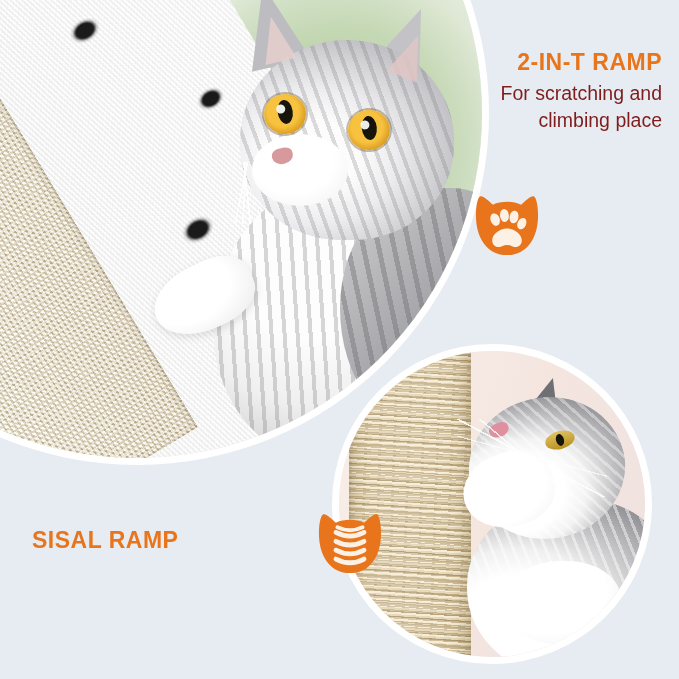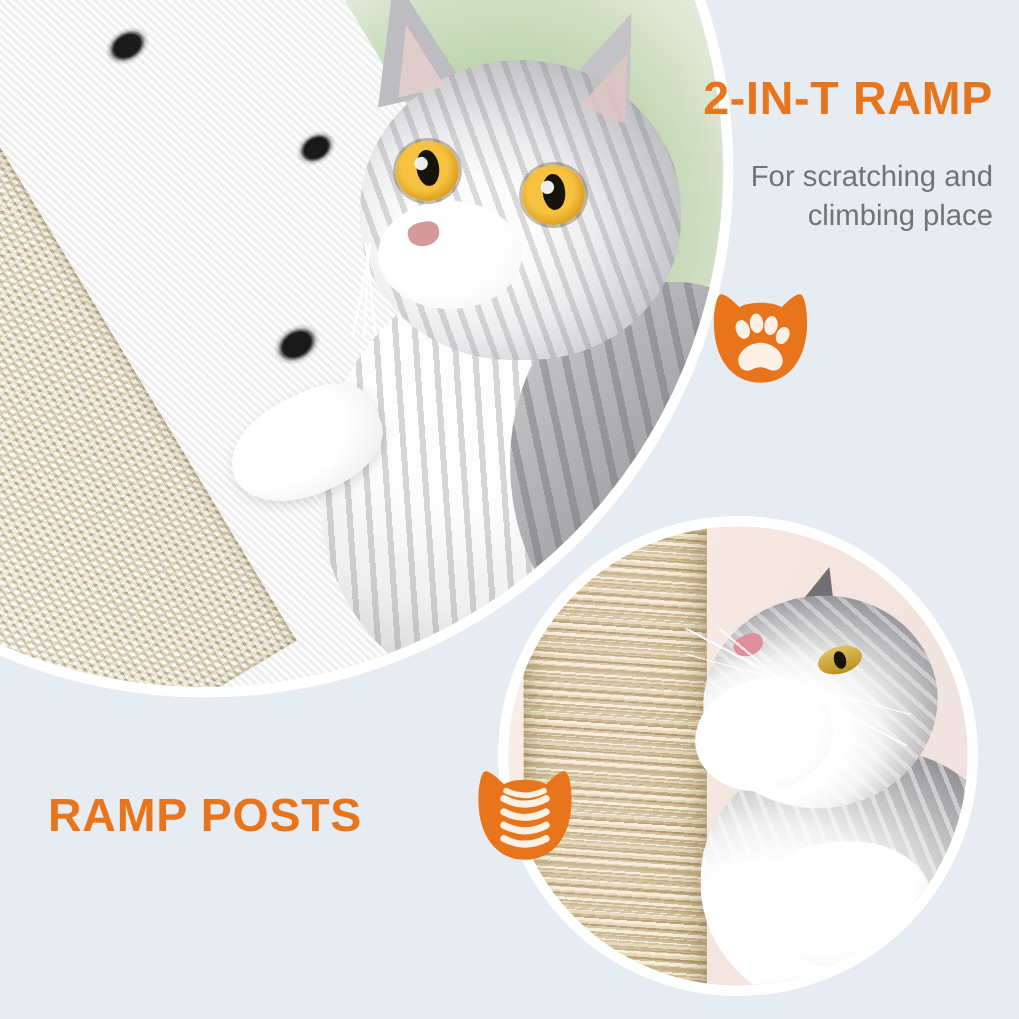--- a/index.html
+++ b/index.html
@@ -336,31 +336,31 @@
     width:282px;
     text-align:right;
   }
   .block-bottom {
     position:absolute;
     left:32px; top:528px;
     width:350px;
     text-align:left;
   }
   .headline {
-    font-size:31px;
+    font-size:23px;
     font-weight:bold;
     color:#e8751b;
     letter-spacing:.5px;
     line-height:1.06;
     white-space:nowrap;
   }
   .subline {
-    margin-top:22px;
+    margin-top:6px;
     font-size:19.5px;
-    color:#737373;
+    color:#7f1d1d;
     line-height:1.34;
     font-weight:400;
   }
   .subline span { display:block; }
 
   
   .badge { position:absolute; width:74px; height:74px; }
   .badge-ramp  { left:470px; top:190px; }
   .badge-sisal { left:313px; top:508px; }
   .badge svg { display:block; width:100%; height:100%; }
@@ -434,21 +434,21 @@
         <ellipse cx="59.5" cy="36.5" rx="6" ry="8.6" transform="rotate(10 59.5 36.5)"></ellipse>
         <ellipse cx="70" cy="45.5" rx="5.8" ry="8" transform="rotate(26 70 45.5)"></ellipse>
         <path d="M50 52 C60 52 70 60 70 68 C70 76 63 79 57 76
                  C53.5 74.2 50 74.2 50 74.2 C50 74.2 46.5 74.2 43 76
                  C37 79 30 76 30 68 C30 60 40 52 50 52 Z"></path>
       </g>
     </svg>
   </div>
 
   <div class="block-bottom">
-    <div class="headline">RAMP POSTS</div>
+    <div class="headline">SISAL RAMP</div>
     <div class="subline">
     </div>
   </div>
 
   <div class="badge badge-sisal">
     <svg viewBox="0 0 100 100" aria-hidden="true">
       <path d="M8 34 C8 22 10 12 13 9 C16 6 25 14 31 20 C36 17 44 16 50 16
                C56 16 64 17 69 20 C75 14 84 6 87 9 C90 12 92 22 92 34
                C92 66 76 88 50 88 C24 88 8 66 8 34 Z" fill="#e8751b"></path>
       <g fill="none" stroke="#fdf1e6" stroke-width="6.4" stroke-linecap="round">

